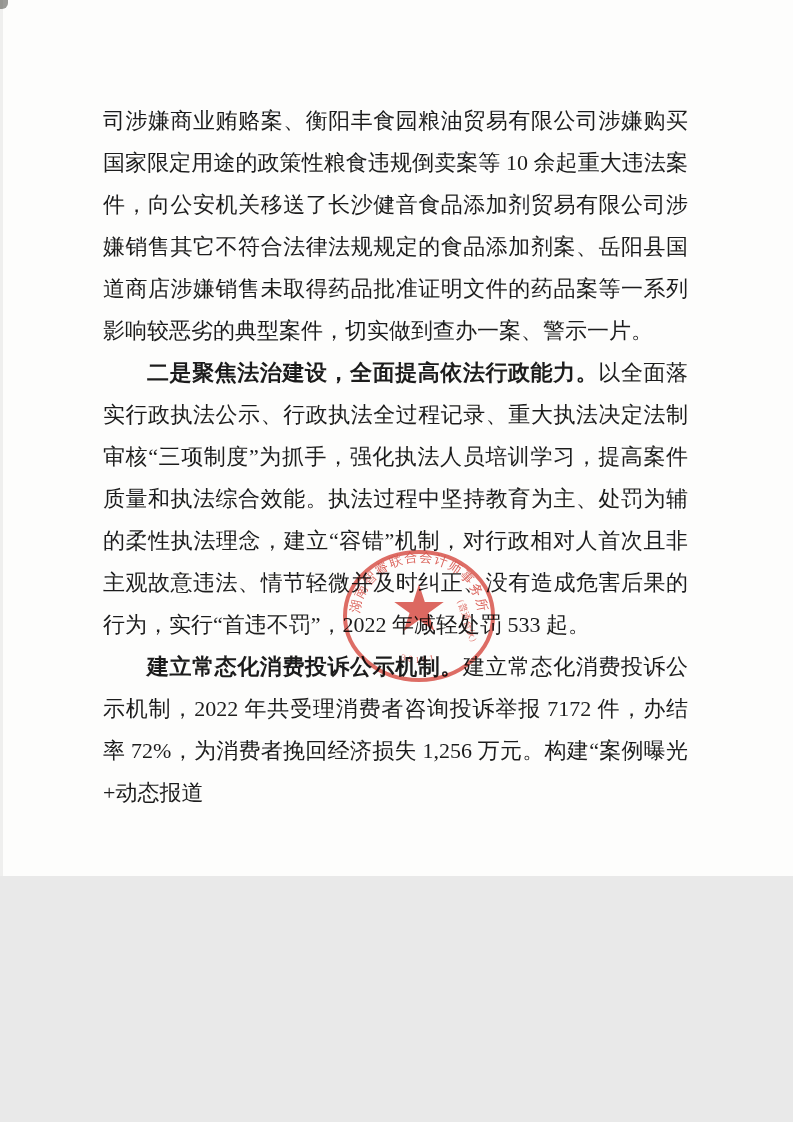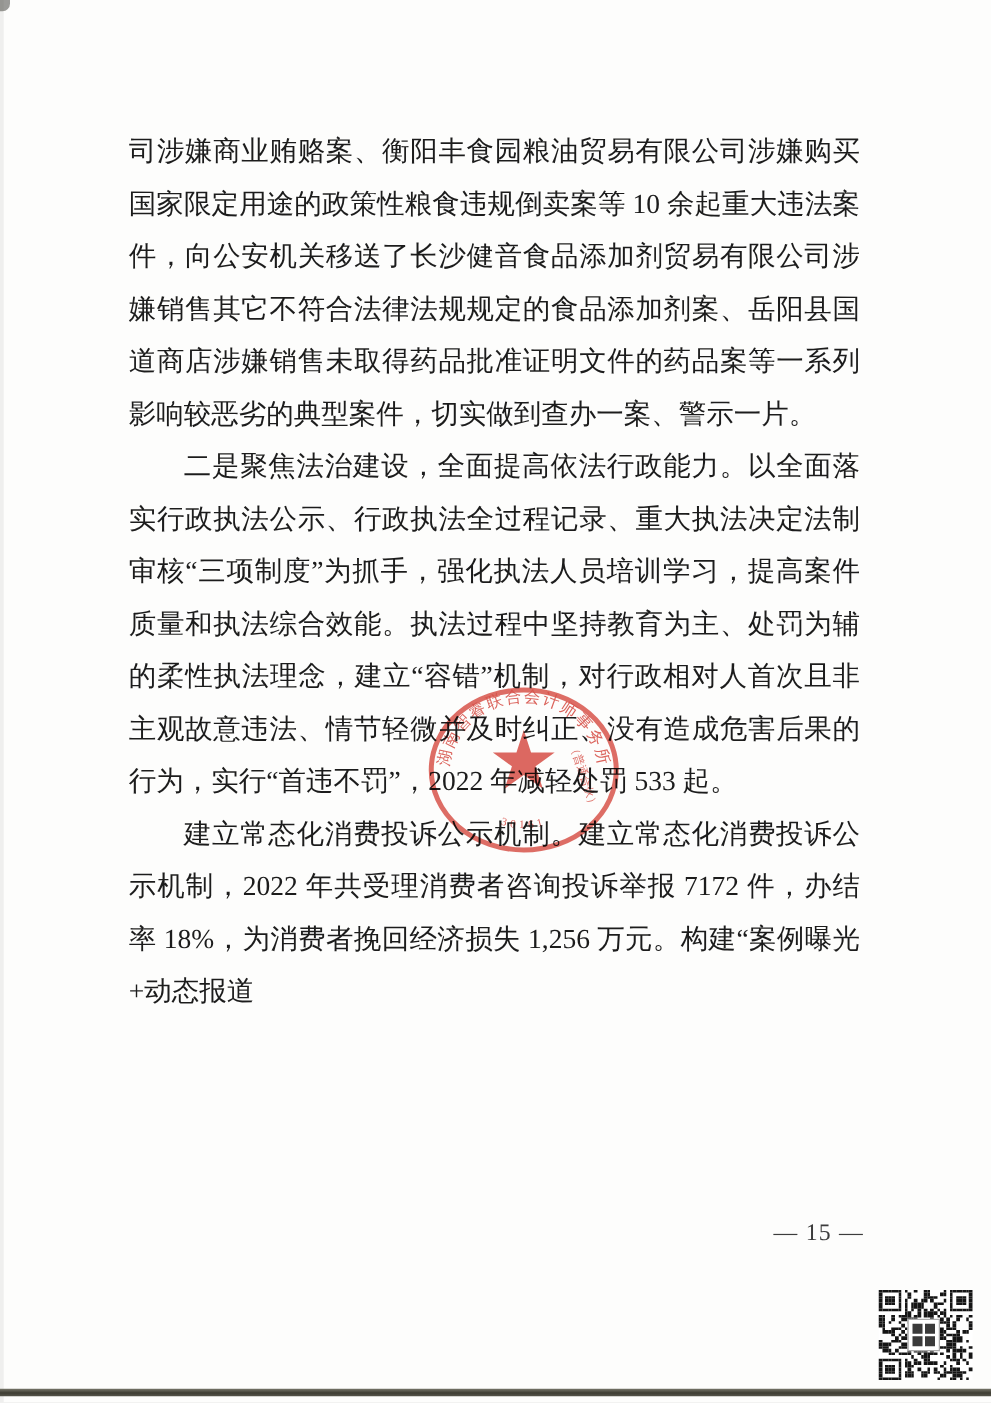--- a/index.html
+++ b/index.html
@@ -1,37 +1,37 @@
 <!DOCTYPE html>
 <html lang="zh"><head>
 <meta charset="utf-8">
 <style>
   html,body{margin:0;padding:0;background:#e9e9e9;}
   .page{
     position:relative;
-    width:793px;height:1122px;
+    width:793px;height:876px;
     margin:0 auto;
     background:#fdfdfc;
     overflow:hidden;
     font-family:"Liberation Serif","DejaVu Serif",serif;
   }
   
   .edge-left{position:absolute;left:0;top:0;width:3px;height:1122px;background:rgba(60,60,55,.07);}
   .corner-speck{position:absolute;left:0;top:0;width:8px;height:9px;background:#4a4a45;opacity:.55;border-bottom-right-radius:6px;}
   .scan-bottom-line{position:absolute;left:0;top:1111px;width:793px;height:6px;
     background:linear-gradient(#77766a,#3e3d33 55%,#55544a);}
   
   .body-text{
     position:absolute;left:103px;top:100px;width:585px;
     font-size:22px;line-height:42px;color:#1c1c1c;
     text-align:justify;
   }
   .body-text p{margin:0;padding:0;}
   .body-text p.indent{text-indent:2em;}
-  .body-text strong{font-weight:normal;}
+  .body-text strong{font-weight:bold;}
   
   .seal{
     position:absolute;left:340px;top:548px;width:158px;height:138px;
     mix-blend-mode:multiply;opacity:.92;pointer-events:none;
   }
   
   .page-number{
     position:absolute;left:605px;top:976px;width:100px;
     text-align:center;font-size:19px;color:#3c3c3c;letter-spacing:1px;
   }
@@ -56,21 +56,21 @@
 <body>
 
 <div class="page">
 
   <div class="edge-left"></div>
   <div class="corner-speck"></div>
 
   <div class="body-text" id="body-text">
       <p><span>司涉嫌商业贿赂案、衡阳丰食园粮油贸易有限公司涉嫌购买国家限定用途的政策性粮食违规倒卖案等 10 余起重大违法案件，向公安机关移送了长沙健音食品添加剂贸易有限公司涉嫌销售其它不符合法律法规规定的食品添加剂案、岳阳县国道商店涉嫌销售未取得药品批准证明文件的药品案等一系列影响较恶劣的典型案件，切实做到查办一案、警示一片。</span></p>
       <p class="indent"><strong>二是聚焦法治建设，全面提高依法行政能力。</strong><span>以全面落实行政执法公示、行政执法全过程记录、重大执法决定法制审核“三项制度”为抓手，强化执法人员培训学习，提高案件质量和执法综合效能。执法过程中坚持教育为主、处罚为辅的柔性执法理念，建立“容错”机制，对行政相对人首次且非主观故意违法、情节轻微并及时纠正、没有造成危害后果的行为，实行“首违不罚”，2022 年减轻处罚 533 起。</span></p>
-      <p class="indent"><strong>建立常态化消费投诉公示机制。</strong><span>建立常态化消费投诉公示机制，2022 年共受理消费者咨询投诉举报 7172 件，办结率 18%，为消费者挽回经济损失 1,256 万元。构建“案例曝光+动态报道</span></p>
+      <p class="indent"><strong>建立常态化消费投诉公示机制。</strong><span>建立常态化消费投诉公示机制，2022 年共受理消费者咨询投诉举报 7172 件，办结率 72%，为消费者挽回经济损失 1,256 万元。构建“案例曝光+动态报道</span></p>
     </div>
 
   <svg class="seal" viewBox="0 0 158 138">
     <ellipse cx="79" cy="68" rx="74" ry="64" fill="none" stroke="#d6453c" stroke-width="4" opacity="0.85"></ellipse>
     <path d="M 0 -1 L -0.2245 -0.309 L -0.951 -0.309 L -0.3633 0.1181 L -0.588 0.809 L 0 0.382 L 0.588 0.809 L 0.3633 0.1181 L 0.951 -0.309 L 0.2245 -0.309 Z" transform="translate(79,62) scale(26)" fill="#d6453c" opacity="0.88"></path>
     <defs>
       <path id="sealTopArc" d="M 22.1 87.2 A 60 56 0 1 1 135.9 87.2" fill="none"></path>
       <path id="sealBottomArc" d="M 36 94.4 A 52 46 0 0 0 122 94.4" fill="none"></path>
     </defs>
     <text font-size="13" fill="#d6453c" letter-spacing="1.5" opacity="0.9" font-family="Liberation Serif, DejaVu Serif, serif">

